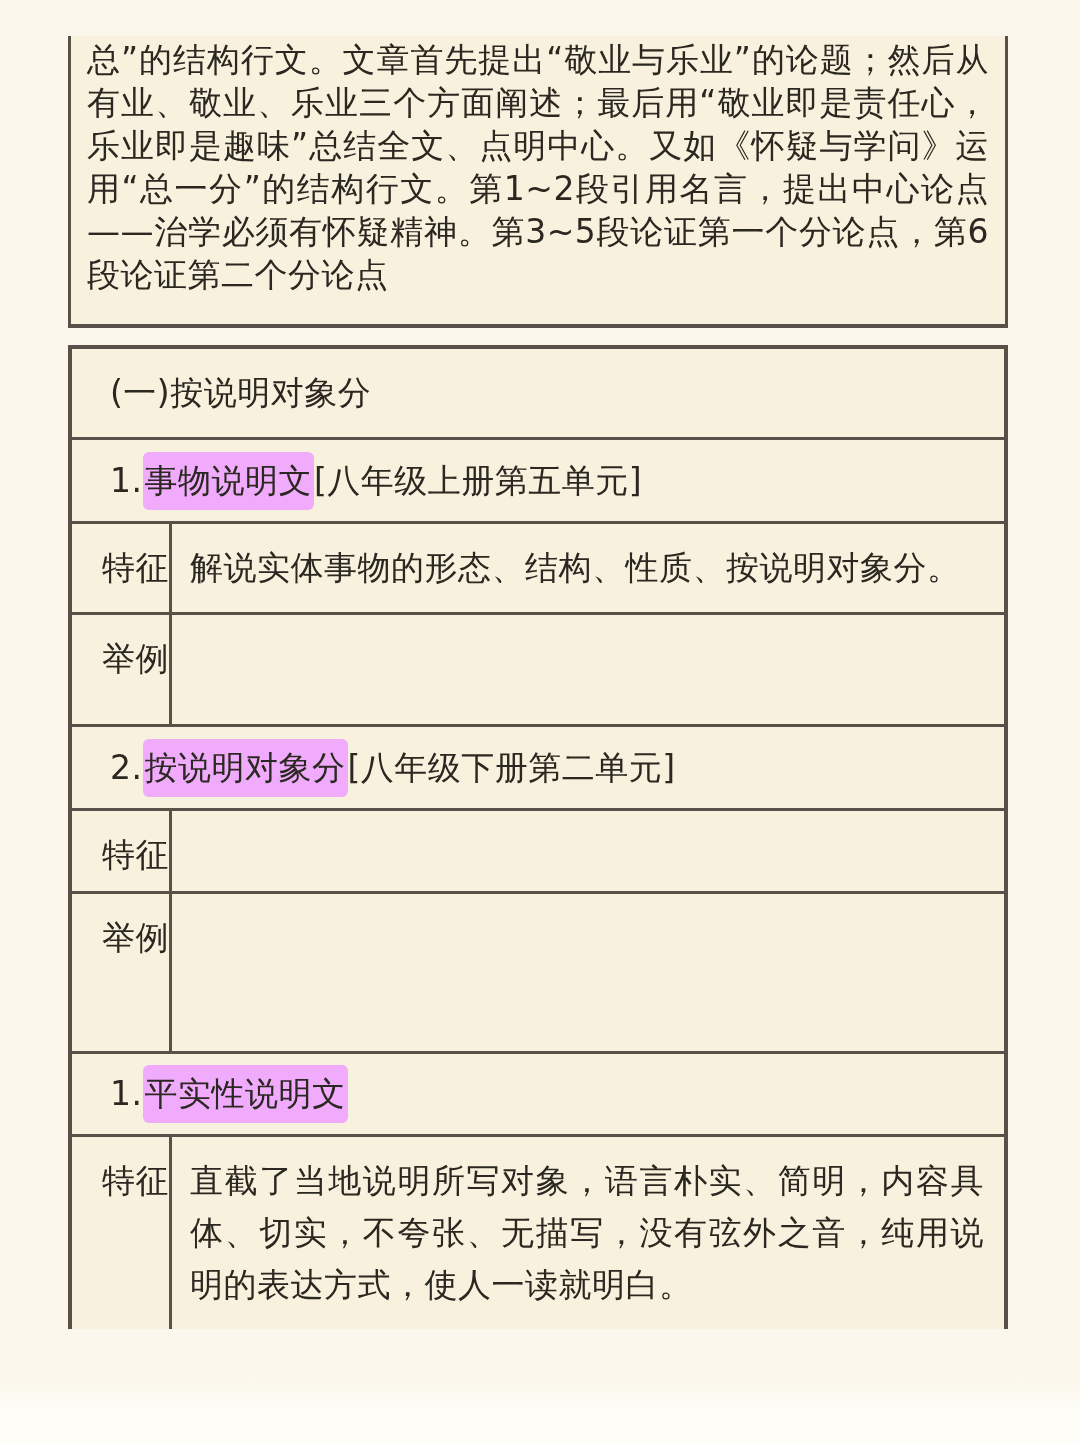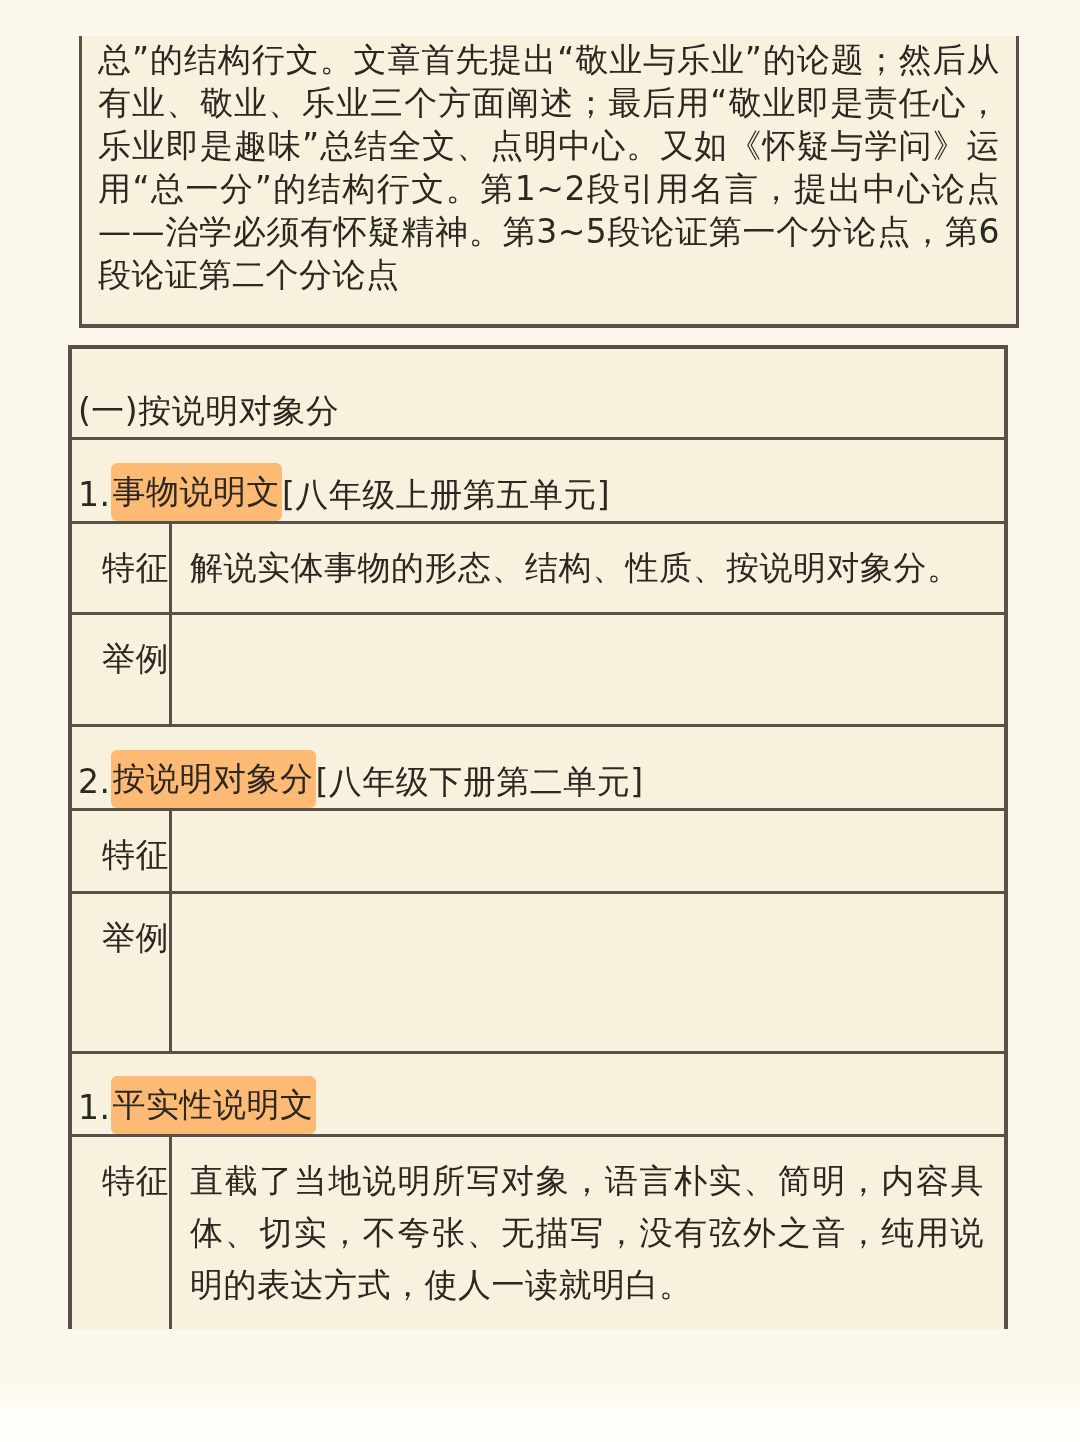--- a/index.html
+++ b/index.html
@@ -13,21 +13,21 @@
     overflow: hidden;
   }
   .page {
     position: relative;
     width: 1080px;
     height: 1442px;
   }
   
   .topbox {
     position: absolute;
-    left: 79px;
+    left: 68px;
     top: 34px;
     width: 940px;
     box-sizing: border-box;
     background: #f8f1dd;
     border-left: 3px solid #57514a;
     border-right: 3px solid #57514a;
     border-bottom: 4px solid #57514a;
     padding: 4px 16px 28px 16px;
   }
   .topbox p {
@@ -53,38 +53,39 @@
     box-sizing: border-box;
     border-top: 3px solid #57514a;
     font-size: 33px;
     line-height: 52px;
     letter-spacing: 0.5px;
   }
   .row:first-child { border-top: none; }
   .cell { box-sizing: border-box; }
   .cell.full {
     flex: 1;
-    padding: 0 6px;
+    padding: 0 25px;
     display: flex;
-    align-items: flex-end;
+    align-items: center;
+    margin-left: 13px;
   }
   .cell.label {
     width: 100px;
     flex: 0 0 100px;
     border-right: 3px solid #57514a;
     padding-top: 18px;
     text-align: right;
   }
   .cell.content {
     flex: 1;
     padding: 18px 20px 18px 18px;
     text-align: justify;
   }
   .hl {
-    background: #fdba74;
+    background: #f0abfc;
     border-radius: 6px;
     padding: 3px 2px;
   }
   .hl:empty { display: none; padding: 0; }
   
   .h88  { min-height: 88px; }
   .h84  { min-height: 84px; }
   .h83  { min-height: 83px; }
   .h112 { min-height: 112px; }
   .h160 { min-height: 160px; }

